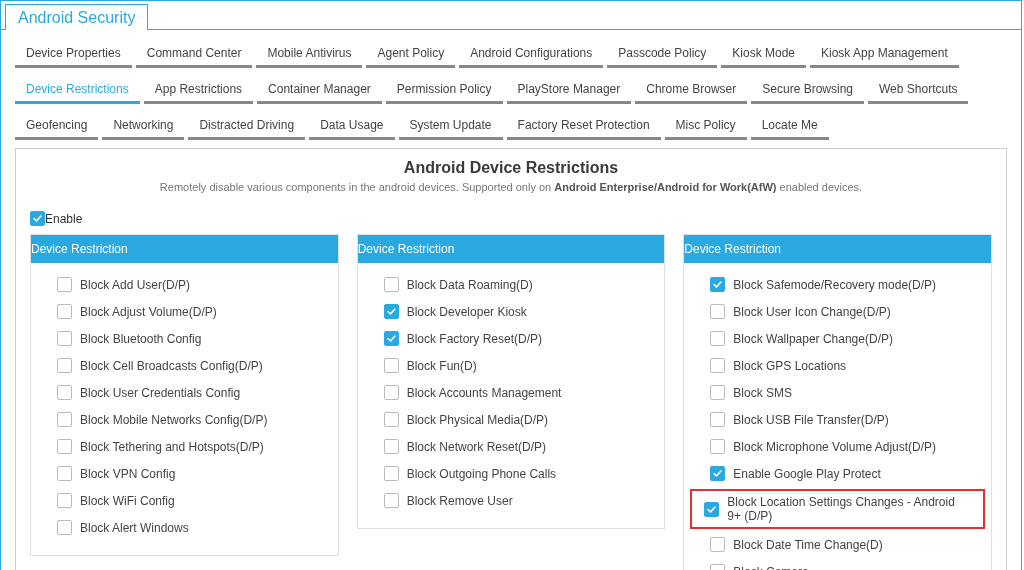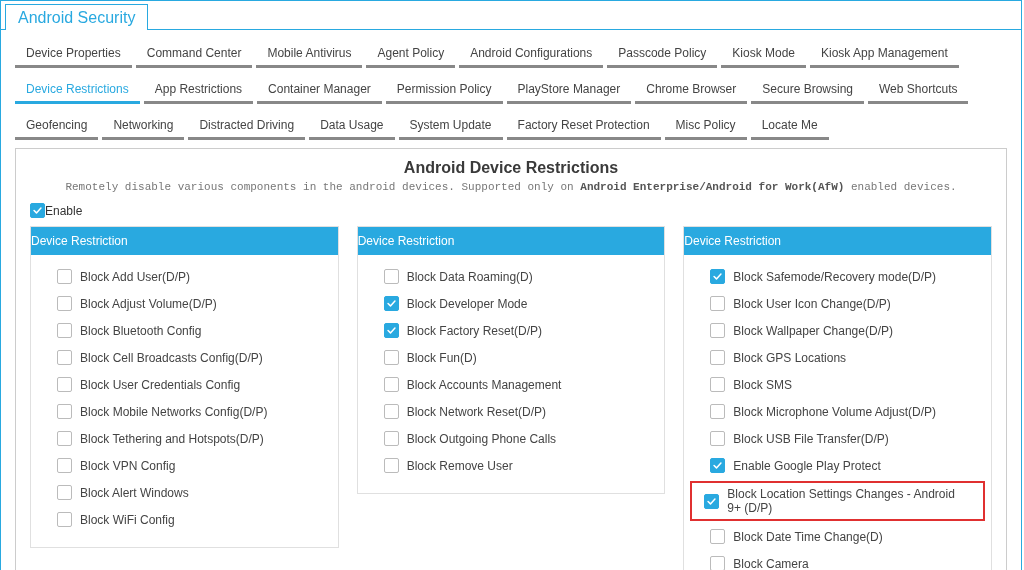--- a/index.html
+++ b/index.html
@@ -6,21 +6,21 @@
 body { font-family: "Segoe UI", Arial, sans-serif; font-size: 12px; color: #333; background: #fff; }
 .outer-container { border: 1px solid #29a9e0; width: 1022px; }
 .top-tab-bar { border-bottom: 1px solid #29a9e0; }
 .top-tab { display: inline-block; padding: 4px 12px 3px 12px; color: #29a9e0; font-size: 16px; border: 1px solid #29a9e0; border-bottom: none; margin-left: 4px; margin-top: 2px; position: relative; top: 1px; background: #fff; }
 .content-pad { padding: 10px 14px 6px 14px; }
 .nav-tabs { display: flex; flex-wrap: wrap; row-gap: 8px; margin-bottom: 8px; }
 .nav-tab { padding: 6px 11px 5px 11px; color: #444; font-size: 12px; border-bottom: 3px solid #888; margin-right: 4px; cursor: pointer; white-space: nowrap; }
 .nav-tab.active { color: #29a9e0; border-bottom-color: #29a9e0; }
 .panel { border: 1px solid #ccc; padding: 10px 14px 14px 14px; }
 .panel-title { text-align: center; font-size: 16px; font-weight: 600; color: #3a3a3a; margin-bottom: 4px; }
-.panel-sub { text-align: center; font-size: 11px; color: #777; margin-bottom: 10px; font-family: Liberation Mono, monospace; }
+.panel-sub { text-align: center; font-size: 11px; color: #777; margin-bottom: 18px; }
 .panel-sub b { color: #555; }
 .enable-row { display: flex; align-items: center; gap: 0; margin-bottom: 8px; }
 .columns { display: flex; gap: 18px; align-items: flex-start; }
 .col { flex: 1; border: 1px solid #e0e0e0; }
 .col-header { background: #29a9e0; color: #fff; padding: 7px 0; font-size: 12px; font-weight: 500; }
 .col-body { padding: 14px 14px 8px 14px; }
 .chk-row { display: flex; align-items: center; gap: 8px; margin-bottom: 12px; font-size: 12px; color: #444; padding-left: 12px; }
 .chk-row.highlight { border: 2px solid #e03030; padding: 4px 12px; margin-left: -8px; margin-right: -8px; margin-bottom: 8px; margin-top: -4px; }
 .checkbox { width: 15px; height: 15px; border: 1px solid #bbb; border-radius: 2px; flex-shrink: 0; display: inline-flex; align-items: center; justify-content: center; background: #fff; cursor: pointer; }
 .checkbox.checked { background: #29a9e0; border-color: #29a9e0; }
@@ -111,58 +111,62 @@
               <div class="chk-row">
                 <span class="checkbox"></span>
                 <span>Block Tethering and Hotspots(D/P)</span>
               </div>
               <div class="chk-row">
                 <span class="checkbox"></span>
                 <span>Block VPN Config</span>
               </div>
               <div class="chk-row">
                 <span class="checkbox"></span>
+                <span>Block WiFi Config</span>
+              </div>
+              <div class="chk-row">
+                <span class="checkbox"></span>
                 <span>Block Alert Windows</span>
-              </div>
-              <div class="chk-row">
-                <span class="checkbox"></span>
-                <span>Block WiFi Config</span>
               </div>
             </div>
         </div>
         <div class="col">
           <div class="col-header">Device Restriction</div>
           <div class="col-body" id="colbody2">
               <div class="chk-row">
                 <span class="checkbox"></span>
                 <span>Block Data Roaming(D)</span>
               </div>
               <div class="chk-row">
                 <span class="checkbox checked">
                   <svg viewBox="0 0 16 16">
                     <path d="M3 8 L6.5 11.5 L13 4.5" stroke="#fff" stroke-width="2.2" fill="none" stroke-linecap="round" stroke-linejoin="round"></path>
                   </svg>
                 </span>
-                <span>Block Developer Mode</span>
+                <span>Block Developer Kiosk</span>
               </div>
               <div class="chk-row">
                 <span class="checkbox checked">
                   <svg viewBox="0 0 16 16">
                     <path d="M3 8 L6.5 11.5 L13 4.5" stroke="#fff" stroke-width="2.2" fill="none" stroke-linecap="round" stroke-linejoin="round"></path>
                   </svg>
                 </span>
                 <span>Block Factory Reset(D/P)</span>
               </div>
               <div class="chk-row">
                 <span class="checkbox"></span>
                 <span>Block Fun(D)</span>
               </div>
               <div class="chk-row">
                 <span class="checkbox"></span>
                 <span>Block Accounts Management</span>
+              </div>
+              <div class="chk-row">
+                <span class="checkbox"></span>
+                <span>Block Physical Media(D/P)</span>
               </div>
               <div class="chk-row">
                 <span class="checkbox"></span>
                 <span>Block Network Reset(D/P)</span>
               </div>
               <div class="chk-row">
                 <span class="checkbox"></span>
                 <span>Block Outgoing Phone Calls</span>
               </div>
               <div class="chk-row">
@@ -193,25 +197,25 @@
               <div class="chk-row">
                 <span class="checkbox"></span>
                 <span>Block GPS Locations</span>
               </div>
               <div class="chk-row">
                 <span class="checkbox"></span>
                 <span>Block SMS</span>
               </div>
               <div class="chk-row">
                 <span class="checkbox"></span>
+                <span>Block USB File Transfer(D/P)</span>
+              </div>
+              <div class="chk-row">
+                <span class="checkbox"></span>
                 <span>Block Microphone Volume Adjust(D/P)</span>
-              </div>
-              <div class="chk-row">
-                <span class="checkbox"></span>
-                <span>Block USB File Transfer(D/P)</span>
               </div>
               <div class="chk-row">
                 <span class="checkbox checked">
                   <svg viewBox="0 0 16 16">
                     <path d="M3 8 L6.5 11.5 L13 4.5" stroke="#fff" stroke-width="2.2" fill="none" stroke-linecap="round" stroke-linejoin="round"></path>
                   </svg>
                 </span>
                 <span>Enable Google Play Protect</span>
               </div>
               <div class="chk-row highlight">

